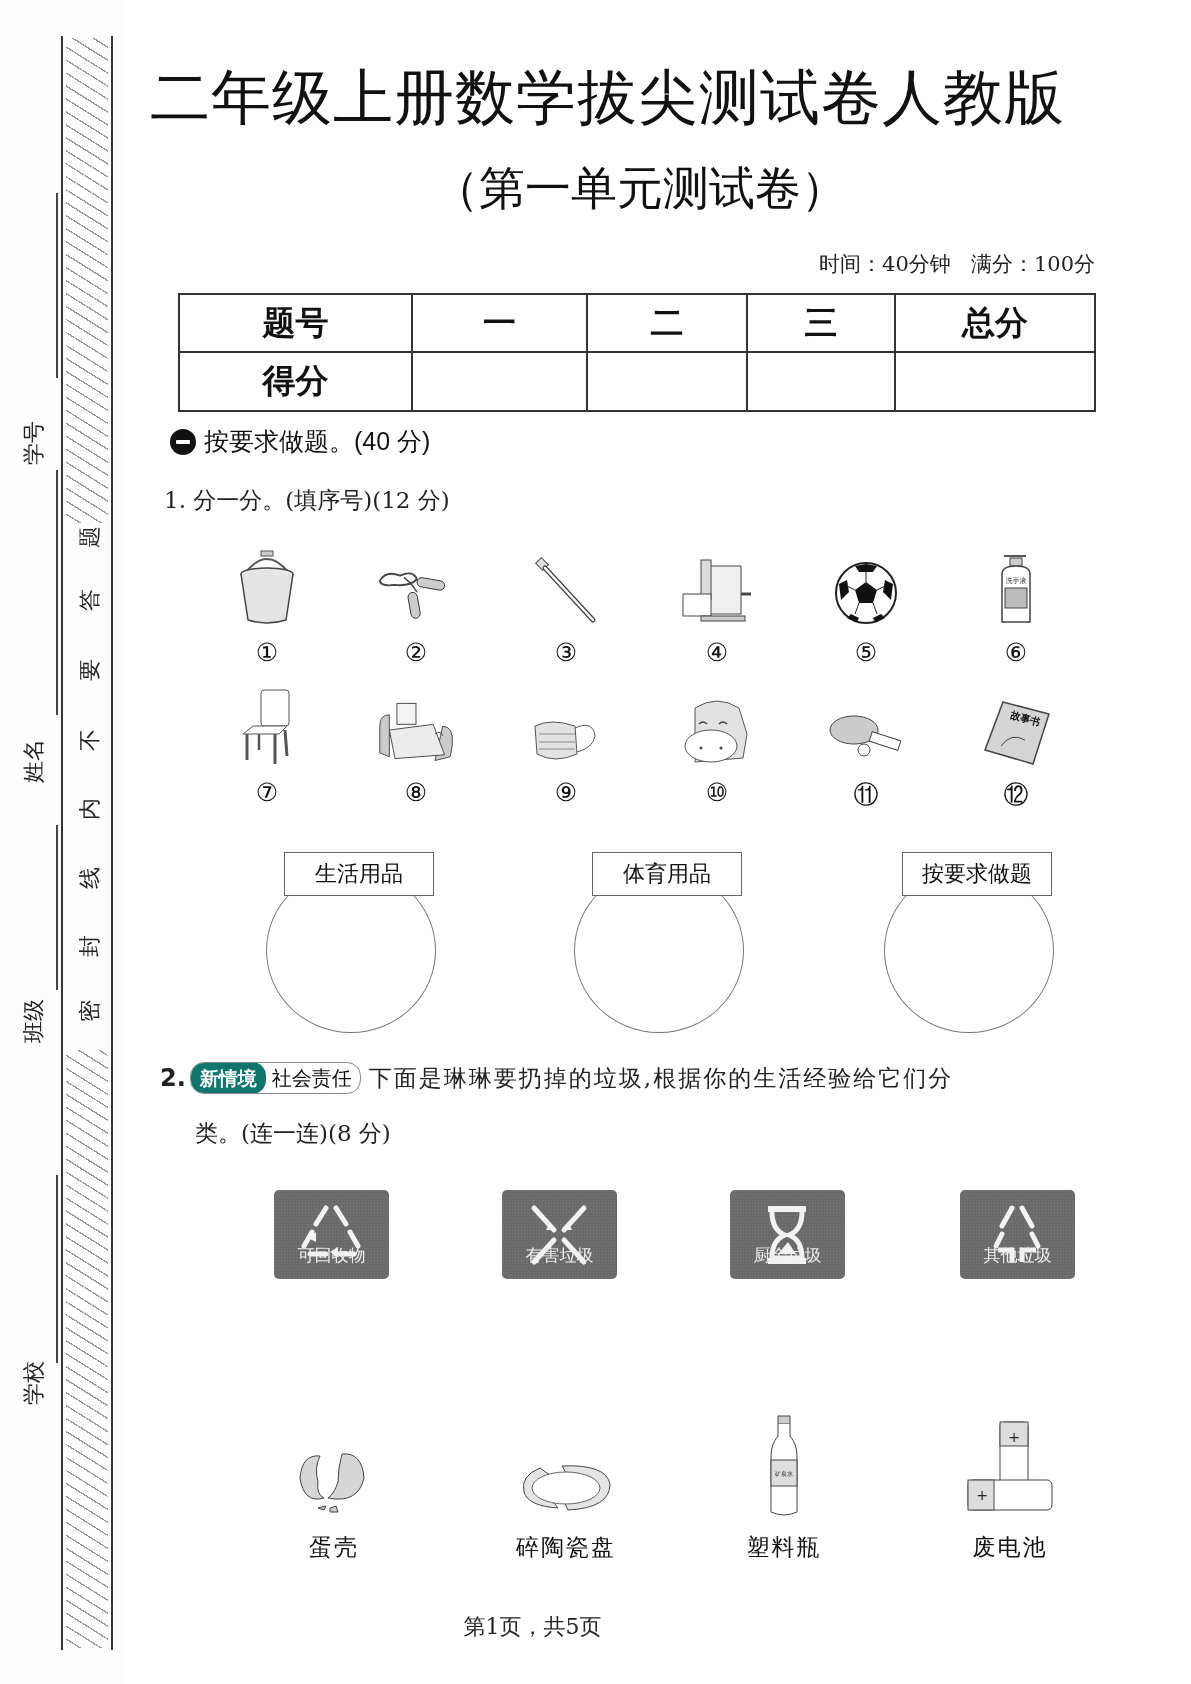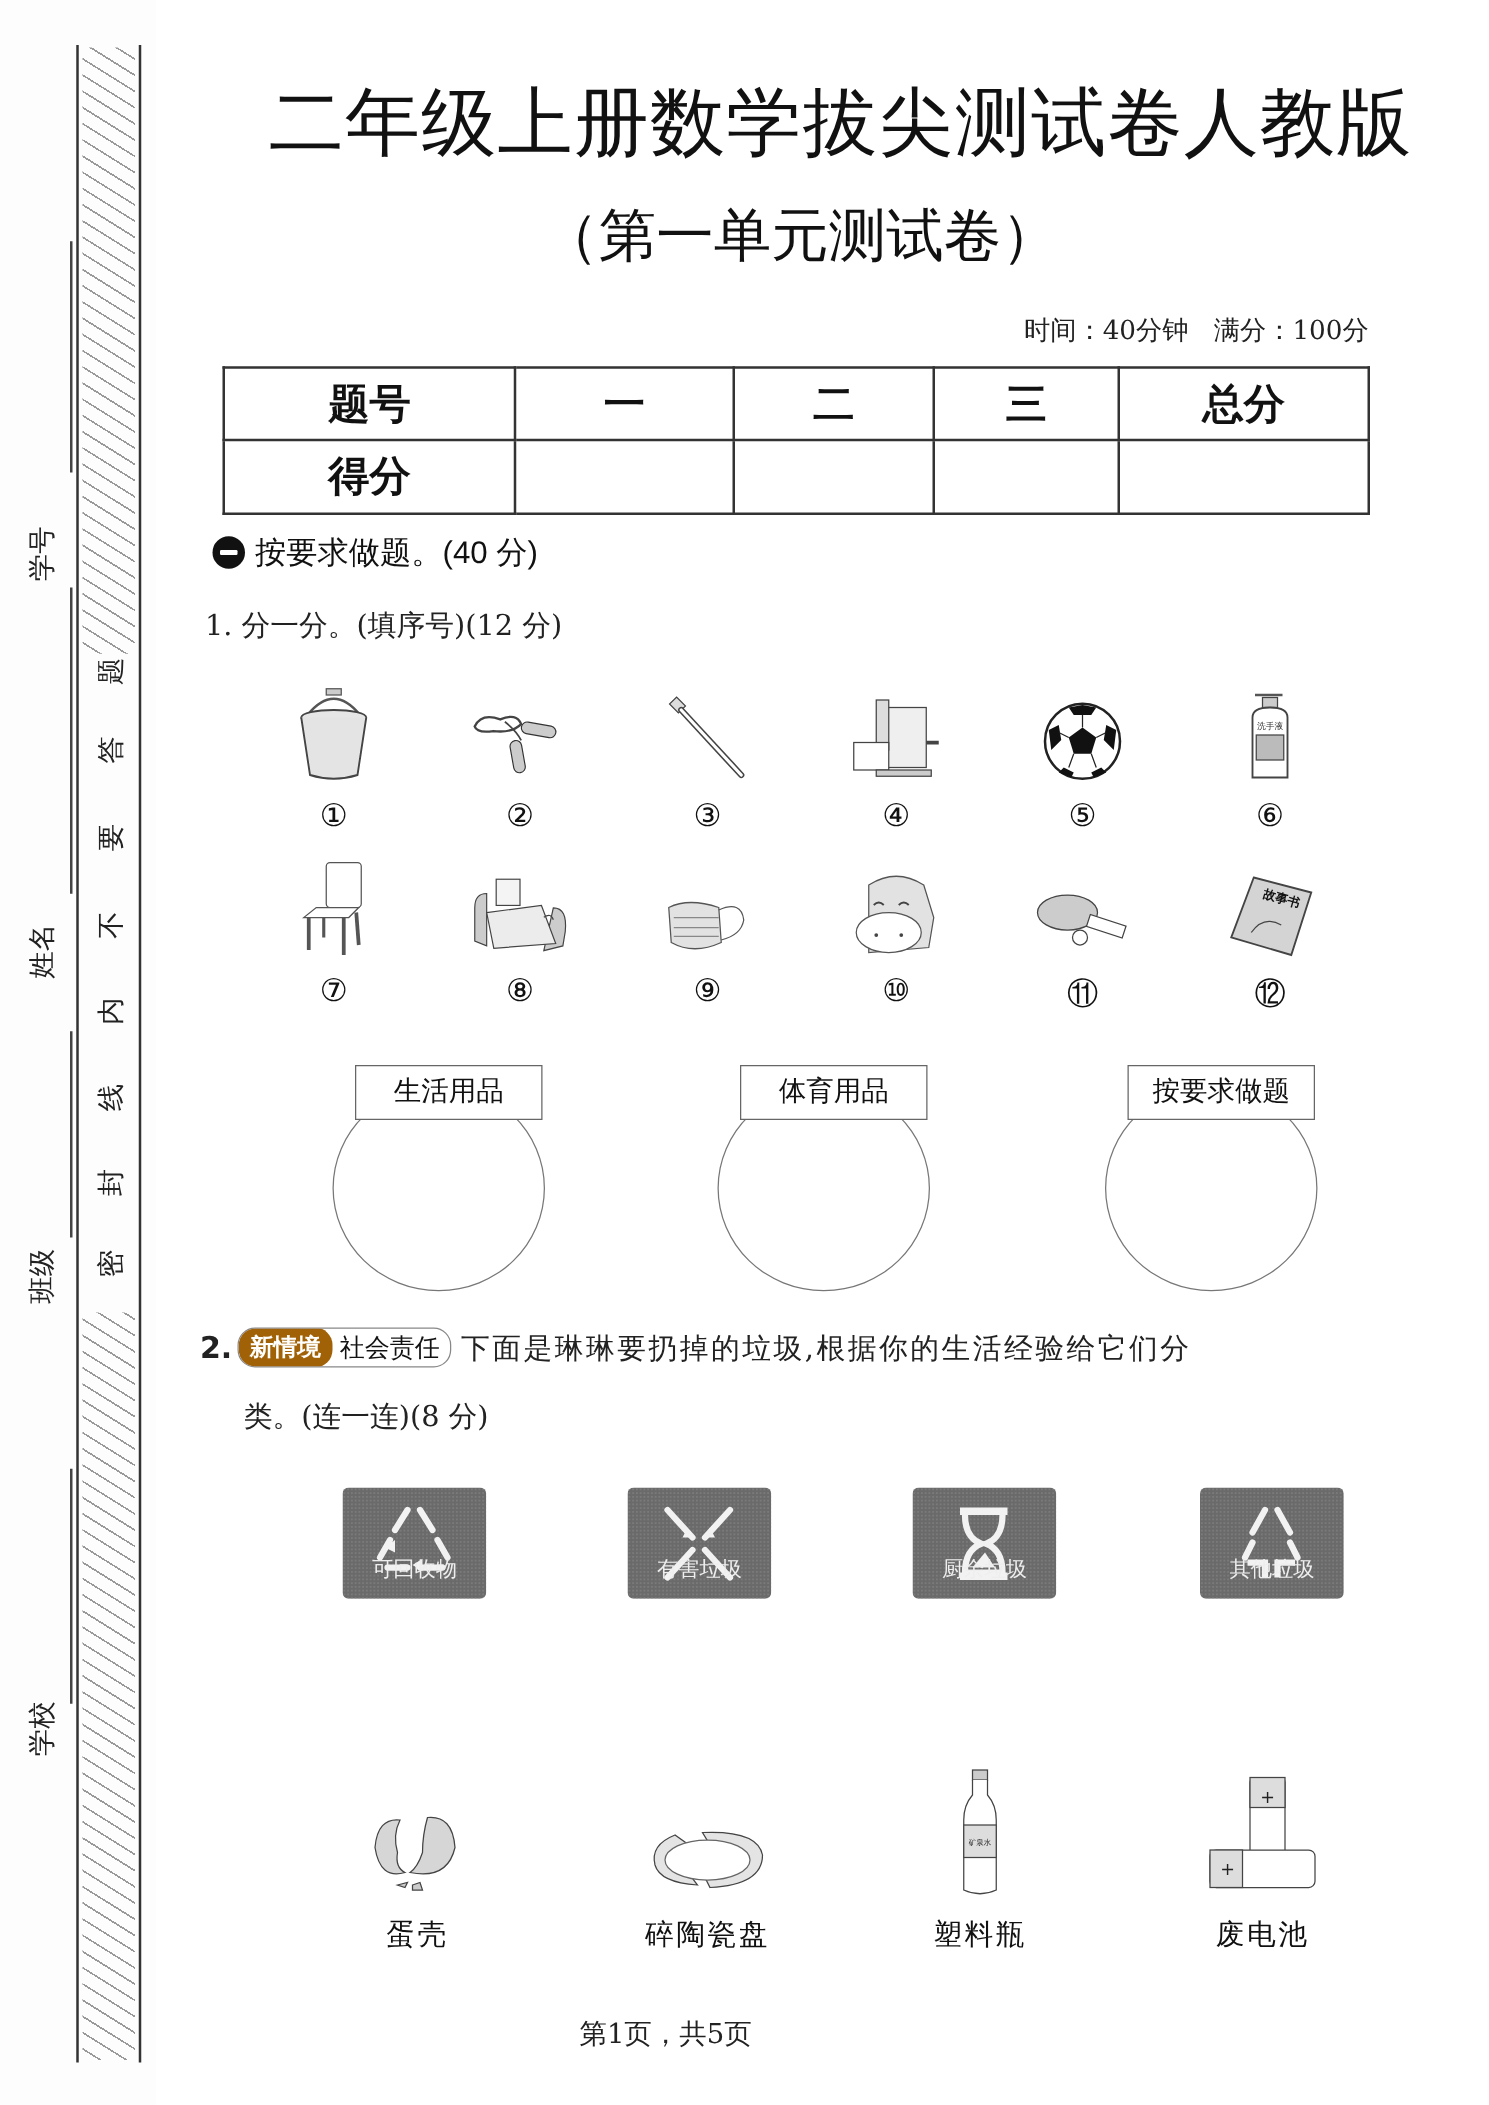--- a/index.html
+++ b/index.html
@@ -25,21 +25,21 @@
   }
   .field { position: absolute; left: 14px; width: 40px; }
   .field-label {
     position: absolute; left: 0; width: 40px; font-family: "DejaVu Sans", sans-serif;
     font-size: 22px; transform: rotate(-90deg); transform-origin: center; text-align: center; white-space: nowrap; color: #222;
   }
   .field-line { position: absolute; left: 42px; width: 2px; background: #444; }
 
   
   .title {
-    position: absolute; left: 150px; top: 58px; width: 980px; text-align: right;
+    position: absolute; left: 150px; top: 58px; width: 980px; text-align: left;
     font-family: "DejaVu Serif", "Liberation Serif", serif; font-size: 60px; letter-spacing: 1px; color: #111; font-weight: normal;
   }
   .subtitle {
     position: absolute; left: 150px; top: 158px; width: 980px; text-align: center;
     font-size: 46px; color: #111;
   }
   .meta {
     position: absolute; right: 96px; top: 250px; font-size: 21px; color: #222;
   }
 
@@ -73,21 +73,21 @@
   .cat-label {
     position: absolute; left: 0; top: 0; width: 150px; height: 44px; border: 1.5px solid #666;
     background: #fff; font-size: 22px; line-height: 42px; text-align: center; z-index: 2; color: #111;
   }
   .cat-oval { position: absolute; left: -18px; top: 16px; width: 170px; height: 165px; border: 1.3px solid #777; border-radius: 50%; }
 
   
   .q2 { left: 160px; top: 1062px; display: flex; align-items: center; white-space: nowrap; }
   .q2-num { font-family: "DejaVu Sans", sans-serif; font-weight: bold; font-size: 24px; margin-right: 4px; }
   .tag-wrap { display: inline-flex; align-items: center; border: 1.3px solid #888; border-radius: 14px; height: 32px; margin-right: 8px; overflow: hidden; }
-  .tag-dark { background: #a16207; color: #fff; font-family: "DejaVu Sans", sans-serif; font-weight: bold; font-size: 19px; padding: 0 9px; height: 32px; line-height: 32px; border-radius: 14px; }
+  .tag-dark { background: #0f766e; color: #fff; font-family: "DejaVu Sans", sans-serif; font-weight: bold; font-size: 19px; padding: 0 9px; height: 32px; line-height: 32px; border-radius: 14px; }
   .tag-light { font-family: "DejaVu Sans", sans-serif; font-size: 20px; padding: 0 8px 0 6px; color: #111; }
   .q2-text { font-size: 23px; letter-spacing: 2px; color: #222; }
   .q2b { left: 195px; top: 1118px; }
 
   
   .bin {
     position: absolute; width: 115px; height: 89px; background: #6a6a6a; border-radius: 5px;
     background-image: radial-gradient(#7a7a7a 0.7px, transparent 0.8px); background-size: 3px 3px;
   }
   .bin-icon { position: absolute; left: 22px; top: 12px; width: 70px; height: 66px; }

